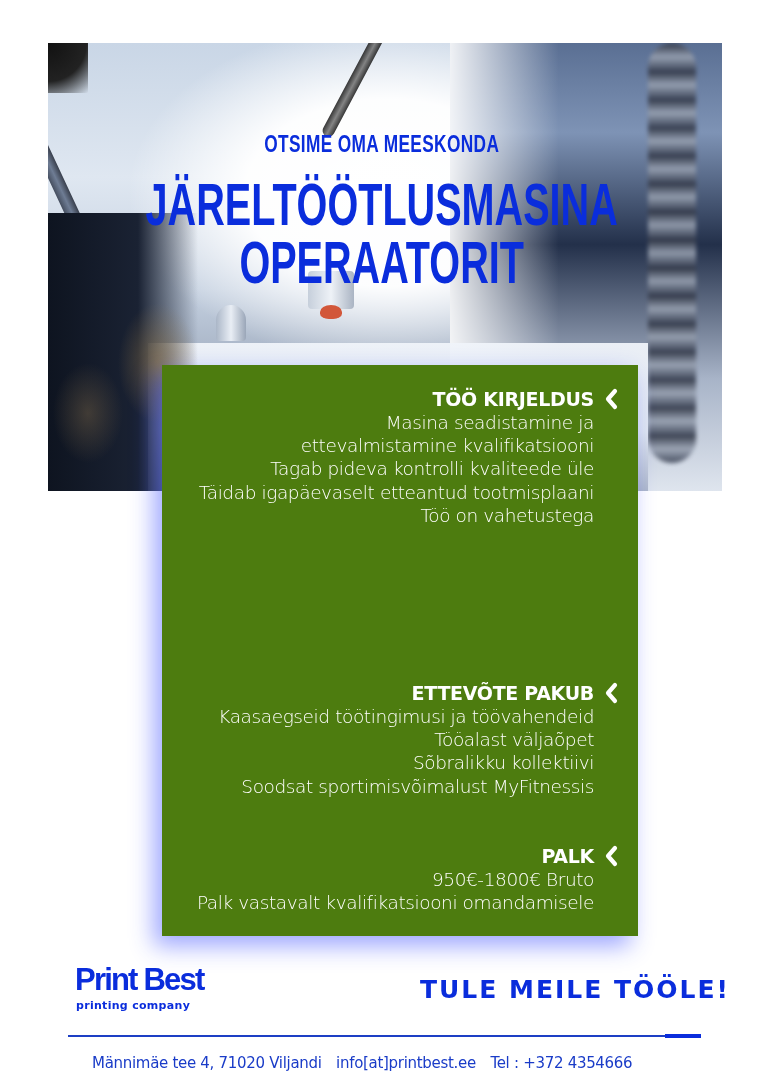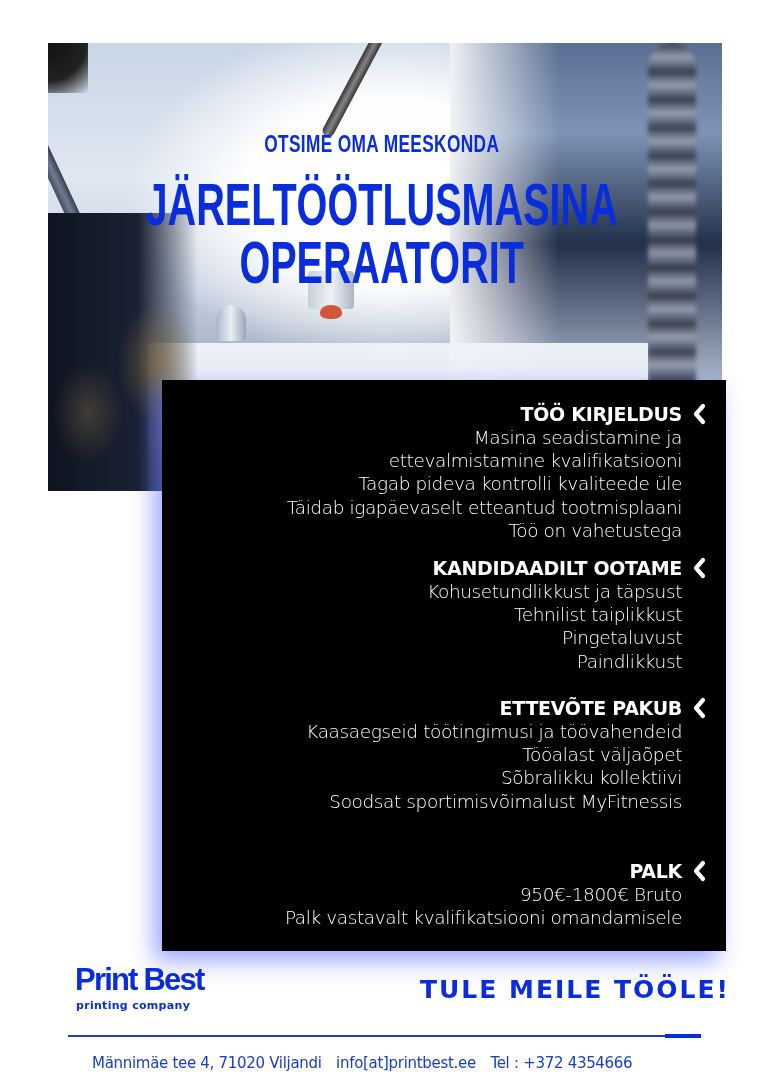--- a/index.html
+++ b/index.html
@@ -76,22 +76,22 @@
     }
     .title {
       position: absolute; left: 0; width: 764px; top: 176px; text-align: center;
       color: #0a2ddc; font-family: "Liberation Sans", sans-serif; font-weight: 700;
       font-size: 60px; line-height: 58px;
       transform: scaleX(0.66); transform-origin: 381px 0;
     }
 
     
     .panel {
-      position: absolute; left: 162px; top: 380px; width: 564px; height: 571px;
-      background: #000000;
+      position: absolute; left: 162px; top: 365px; width: 476px; height: 571px;
+      background: #4d7c0f;
       box-shadow: -8px 10px 22px rgba(40,60,255,0.45);
       color: #ffffff;
     }
     .section { position: absolute; right: 44px; text-align: right; }
     .sec-head {
       display: block; font-family: "DejaVu Sans", sans-serif; font-weight: 700;
       font-size: 19px; line-height: 24px; letter-spacing: -0.3px;
       position: relative;
     }
     .chev {
@@ -165,32 +165,20 @@
           <path d="M15 4 L8 12 L15 20" fill="none" stroke="#ffffff" stroke-width="4.2" stroke-linecap="round" stroke-linejoin="round"></path>
         </svg>
     </span>
     <span class="item">Masina seadistamine ja </span>
     <span class="item">ettevalmistamine kvalifikatsiooni</span>
     <span class="item">Tagab pideva kontrolli kvaliteede üle</span>
     <span class="item">Täidab igapäevaselt etteantud tootmisplaani</span>
     <span class="item">Töö on vahetustega</span>
   </div>
 
-  <div class="section" style="top:176px;">
-    <span class="sec-head">
-      <span>KANDIDAADILT OOTAME</span>
-      <svg class="chev" viewBox="0 0 24 24">
-          <path d="M15 4 L8 12 L15 20" fill="none" stroke="#ffffff" stroke-width="4.2" stroke-linecap="round" stroke-linejoin="round"></path>
-        </svg>
-    </span>
-    <span class="item">Kohusetundlikkust ja täpsust</span>
-    <span class="item">Tehnilist taiplikkust</span>
-    <span class="item">Pingetaluvust</span>
-    <span class="item">Paindlikkust</span>
-  </div>
 
   <div class="section" style="top:316px;">
     <span class="sec-head">
       <span>ETTEVÕTE PAKUB</span>
       <svg class="chev" viewBox="0 0 24 24">
           <path d="M15 4 L8 12 L15 20" fill="none" stroke="#ffffff" stroke-width="4.2" stroke-linecap="round" stroke-linejoin="round"></path>
         </svg>
     </span>
     <span class="item">Kaasaegseid töötingimusi ja töövahendeid</span>
     <span class="item">Tööalast väljaõpet</span>

